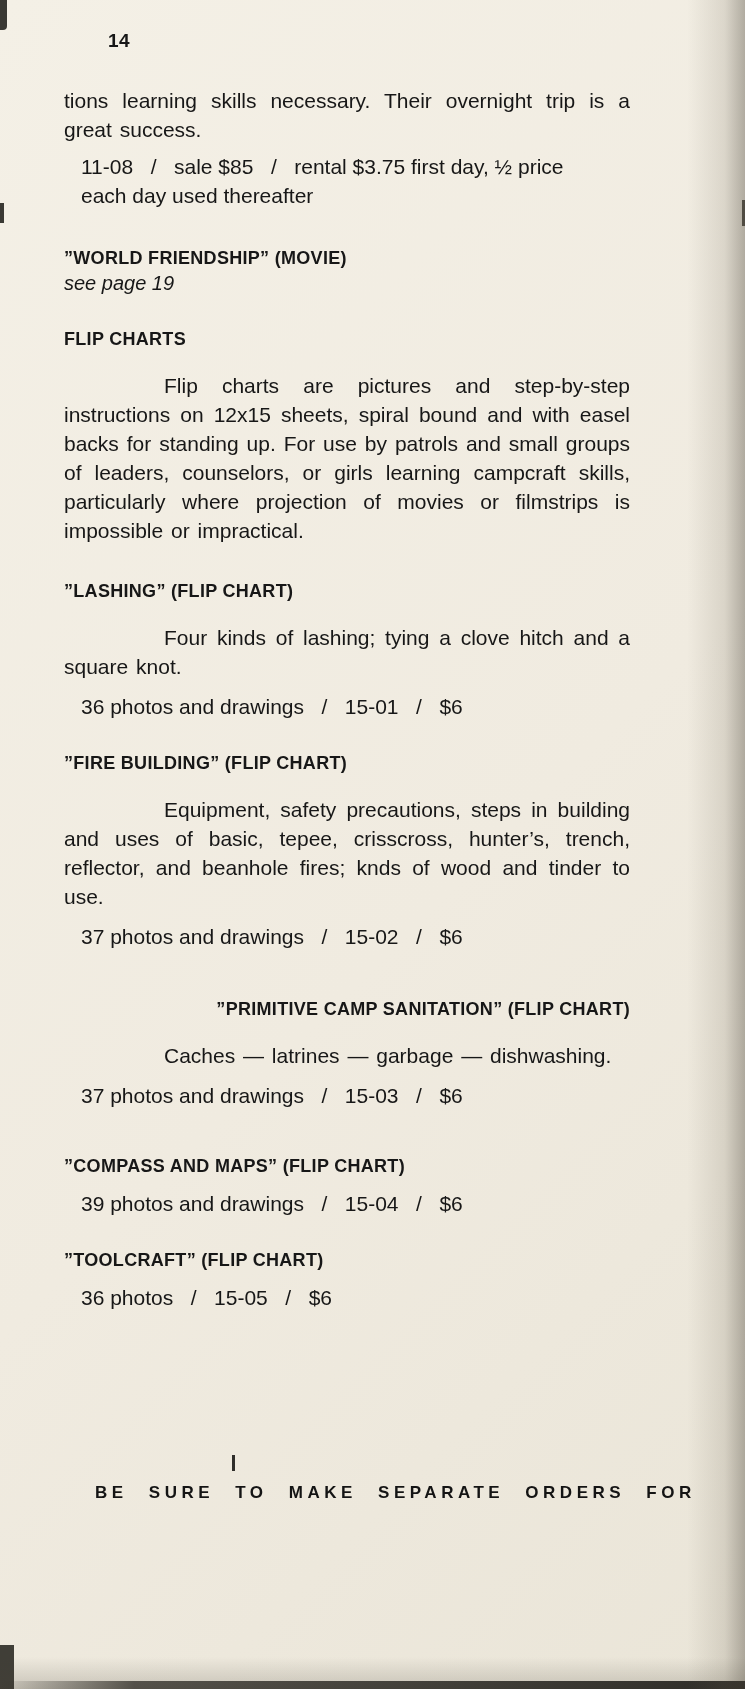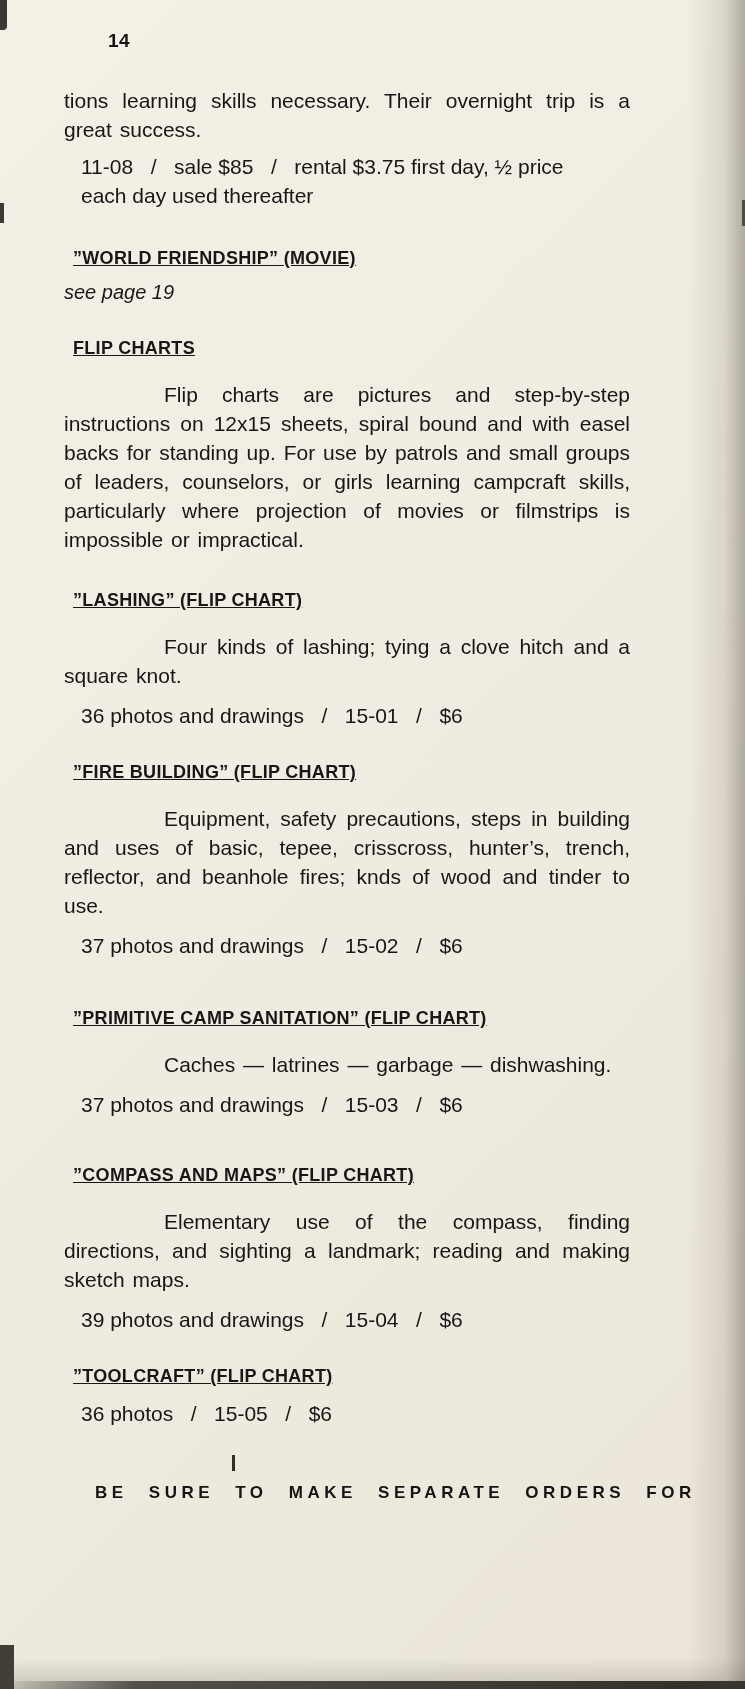--- a/index.html
+++ b/index.html
@@ -75,45 +75,44 @@
     text-align: justify;
     word-spacing: 2px;
   }
   .order-line {
     margin: 17px;
     font-size: 21px;
     line-height: 29px;
     white-space: pre-wrap;
   }
   .heading {
-    margin: 9px;
+    margin: 0;
     font-size: 18px;
     font-weight: bold;
     line-height: 24px;
     letter-spacing: 0.3px;
-    text-decoration: underline;
   }
   .note-italic {
     margin: 0;
     font-size: 20px;
     font-style: italic;
     line-height: 27px;
   }
   .desc {
     text-indent: 100px;
   }
   .mt-p1      { margin-top: 34px; }
   .mt-price   { margin-top: 8px; }
   .mt-wf      { margin-top: 36px; }
   .mt-fc      { margin-top: 30px; }
   .mt-tight   { margin-top: 20px; }
   .mt-order   { margin-top: 11px; }
   .mt-item0   { margin-top: 34px; }
   .mt-item1   { margin-top: 30px; }
-  .mt-item2   { margin-top: 46px; }
+  .mt-item2   { margin-top: 46px; text-align: right; }
   .mt-item3   { margin-top: 44px; }
   .mt-item4   { margin-top: 30px; }
   .footer-notice {
     position: absolute;
     left: 95px;
     top: 1483px;
     font-size: 17px;
     font-weight: bold;
     letter-spacing: 4.5px;
     word-spacing: 12px;
@@ -156,21 +155,20 @@
     </section>
 
     <section>
       <h3 class="heading mt-item2">”PRIMITIVE CAMP SANITATION” (FLIP CHART)</h3>
       <p class="para desc mt-tight">Caches — latrines — garbage — dishwashing.</p>
       <p class="order-line mt-order">37 photos and drawings   /   15-03   /   $6</p>
     </section>
 
     <section>
       <h3 class="heading mt-item3">”COMPASS AND MAPS” (FLIP CHART)</h3>
-      <p class="para desc mt-tight">Elementary use of the compass, finding directions, and sighting a landmark; reading and making sketch maps.</p>
       <p class="order-line mt-order">39 photos and drawings   /   15-04   /   $6</p>
     </section>
 
     <section>
       <h3 class="heading mt-item4">”TOOLCRAFT” (FLIP CHART)</h3>
       <p class="order-line mt-order">36 photos   /   15-05   /   $6</p>
     </section>
 
   </div>
 

